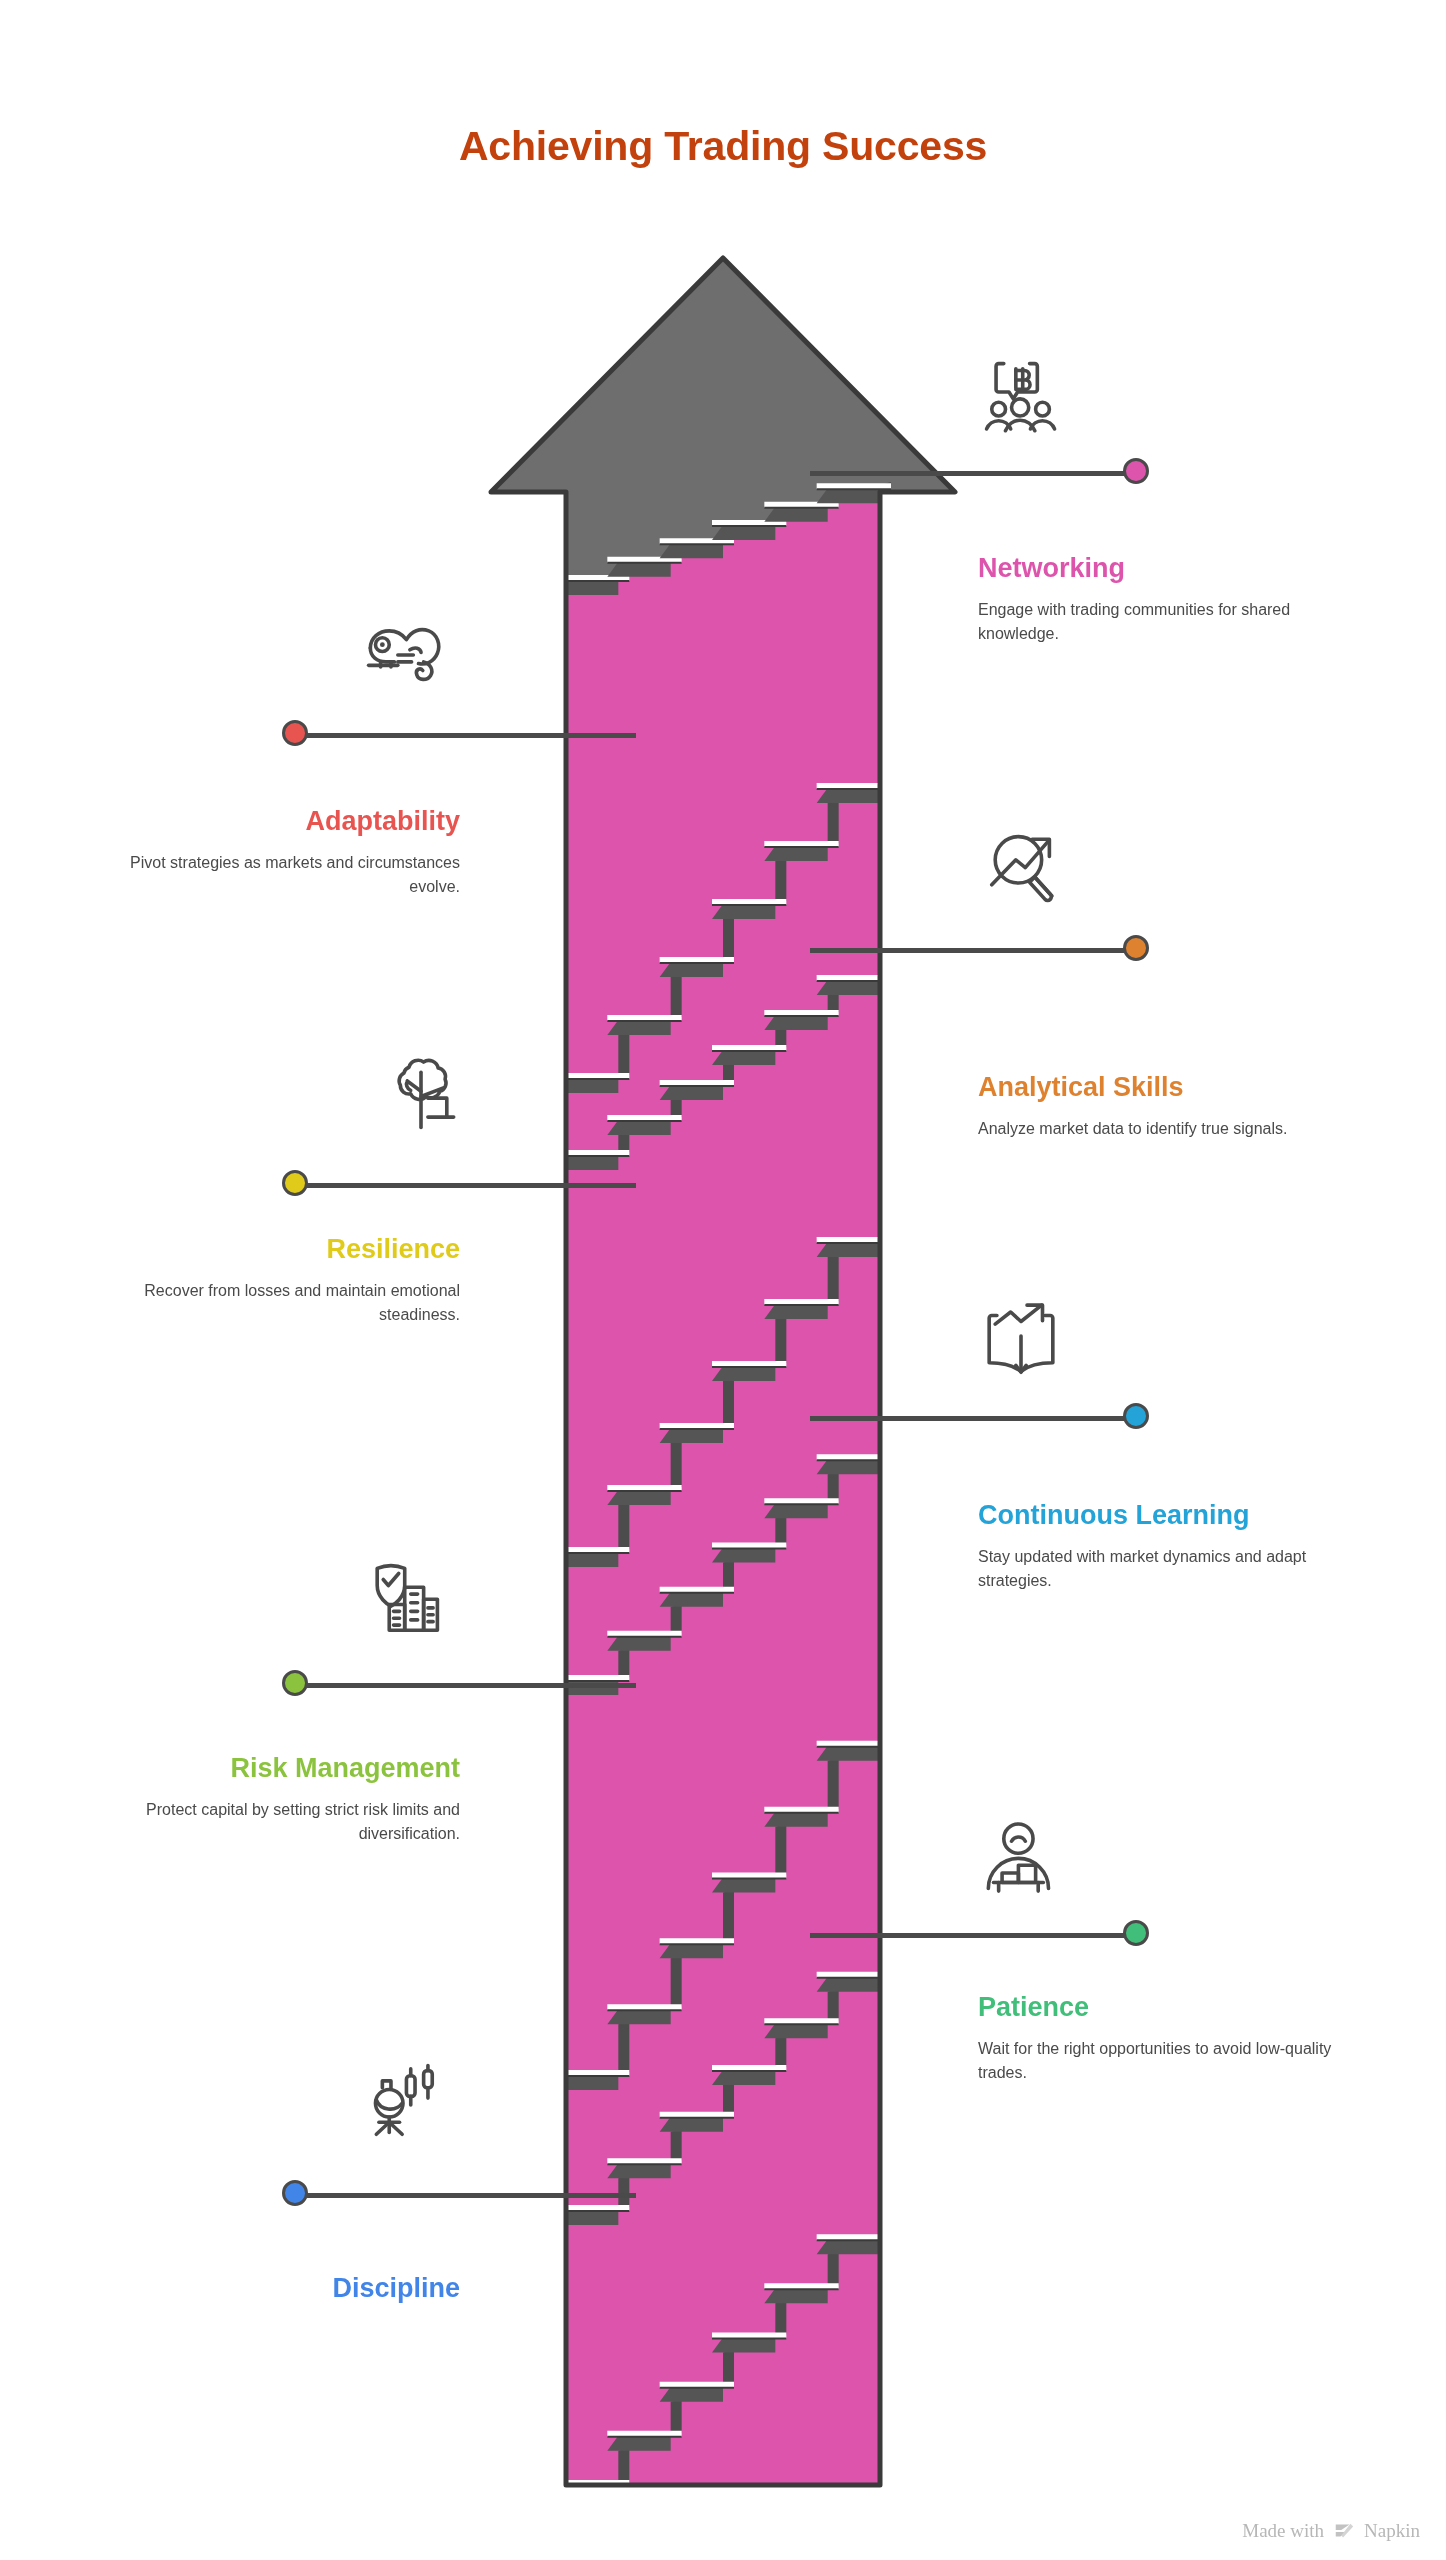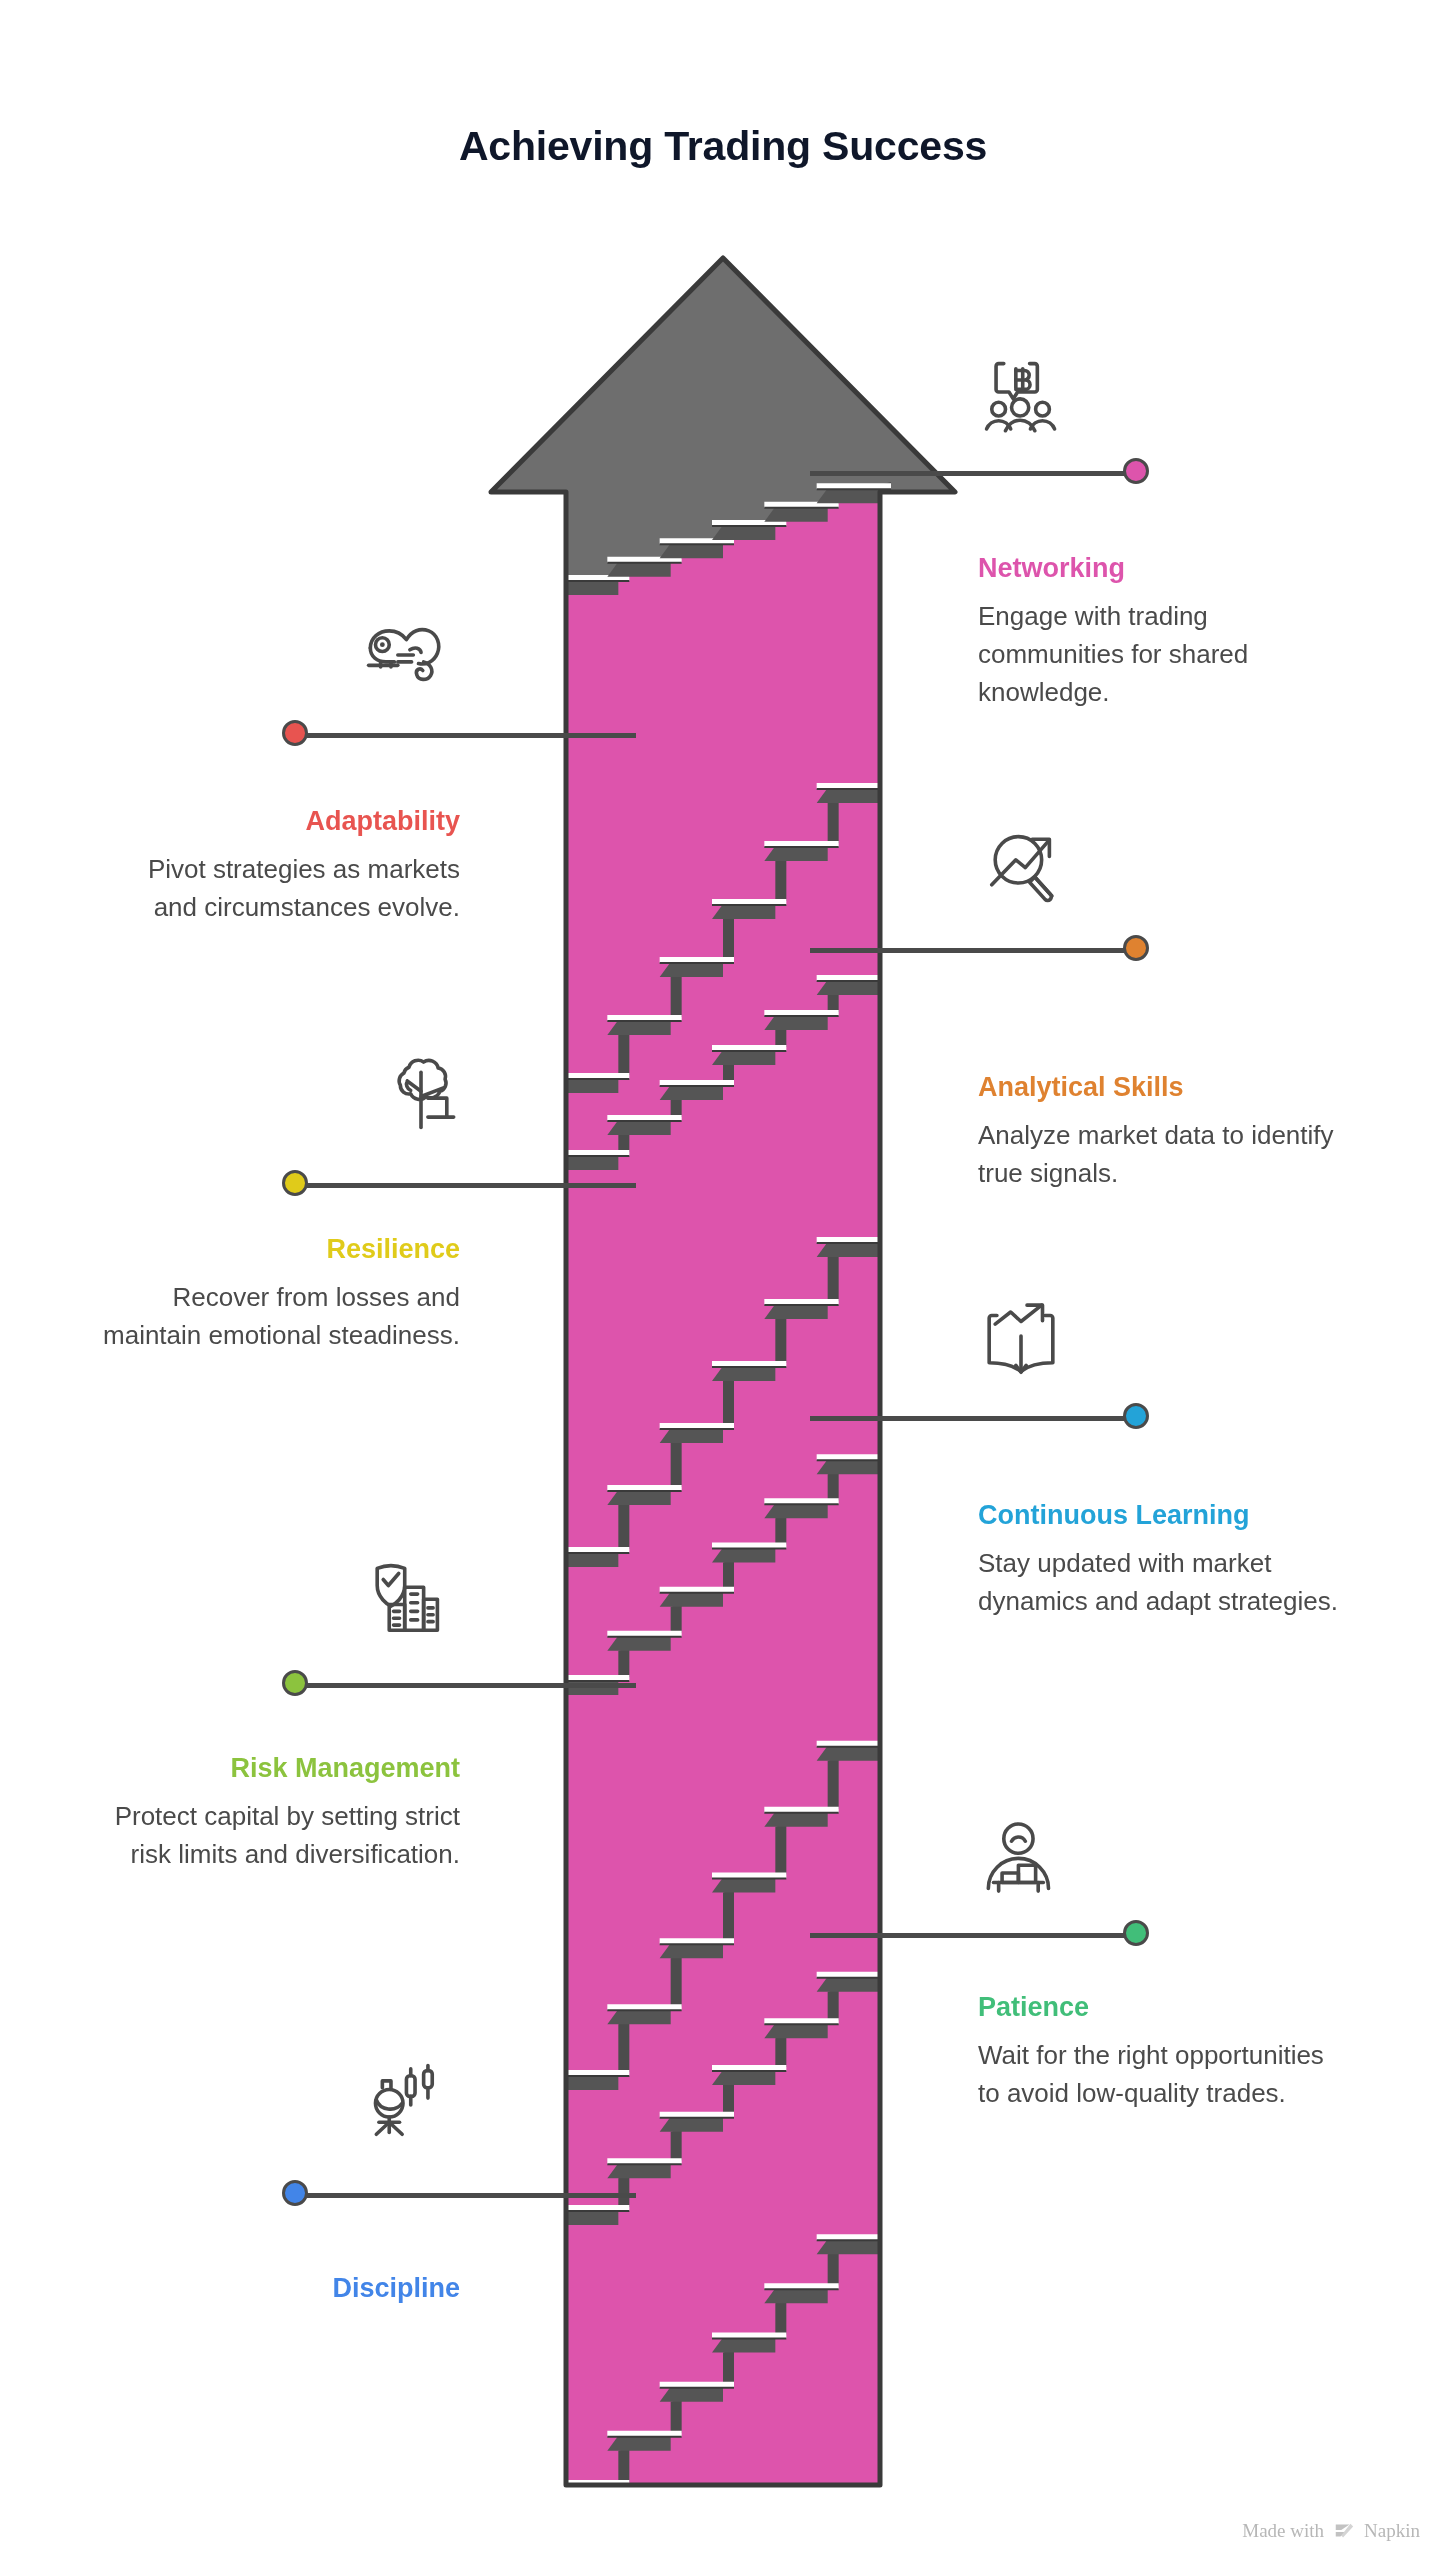--- a/index.html
+++ b/index.html
@@ -18,21 +18,21 @@
 
   #stage { position: absolute; inset: 0; }
 
   
   .page-title {
     position: absolute;
     left: 0; right: 0; top: 96px;
     text-align: center;
     font-size: 41px;
     font-weight: bold;
-    color: #0f172a;
+    color: #c2410c;
     letter-spacing: -0.2px;
   }
 
   
   #arrow-svg {
     position: absolute;
     left: 0; top: 0;
     width: 1446px; height: 2560px;
     pointer-events: none;
   }
@@ -65,21 +65,21 @@
   .node.left  { text-align: right; }
   .node.right { text-align: left; margin-top: 7px; }
 
   .node-heading {
     font-size: 27px;
     font-weight: bold;
     line-height: 1.2;
     margin: 0 0 14px 0;
   }
   .node-desc {
-    font-size: 26px;
+    font-size: 16px;
     line-height: 1.45;
     color: #4a4a4a;
     margin: 0;
   }
 
   
   .node-icon {
     position: absolute;
     width: 86px; height: 86px;
     color: #4a4a4a;

